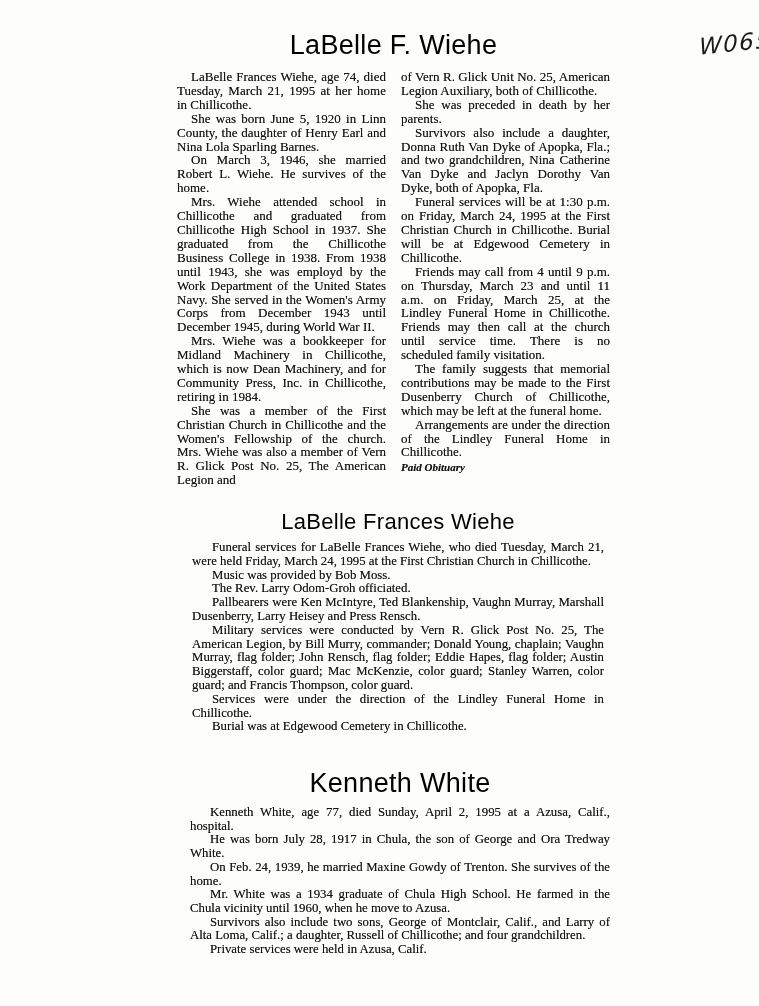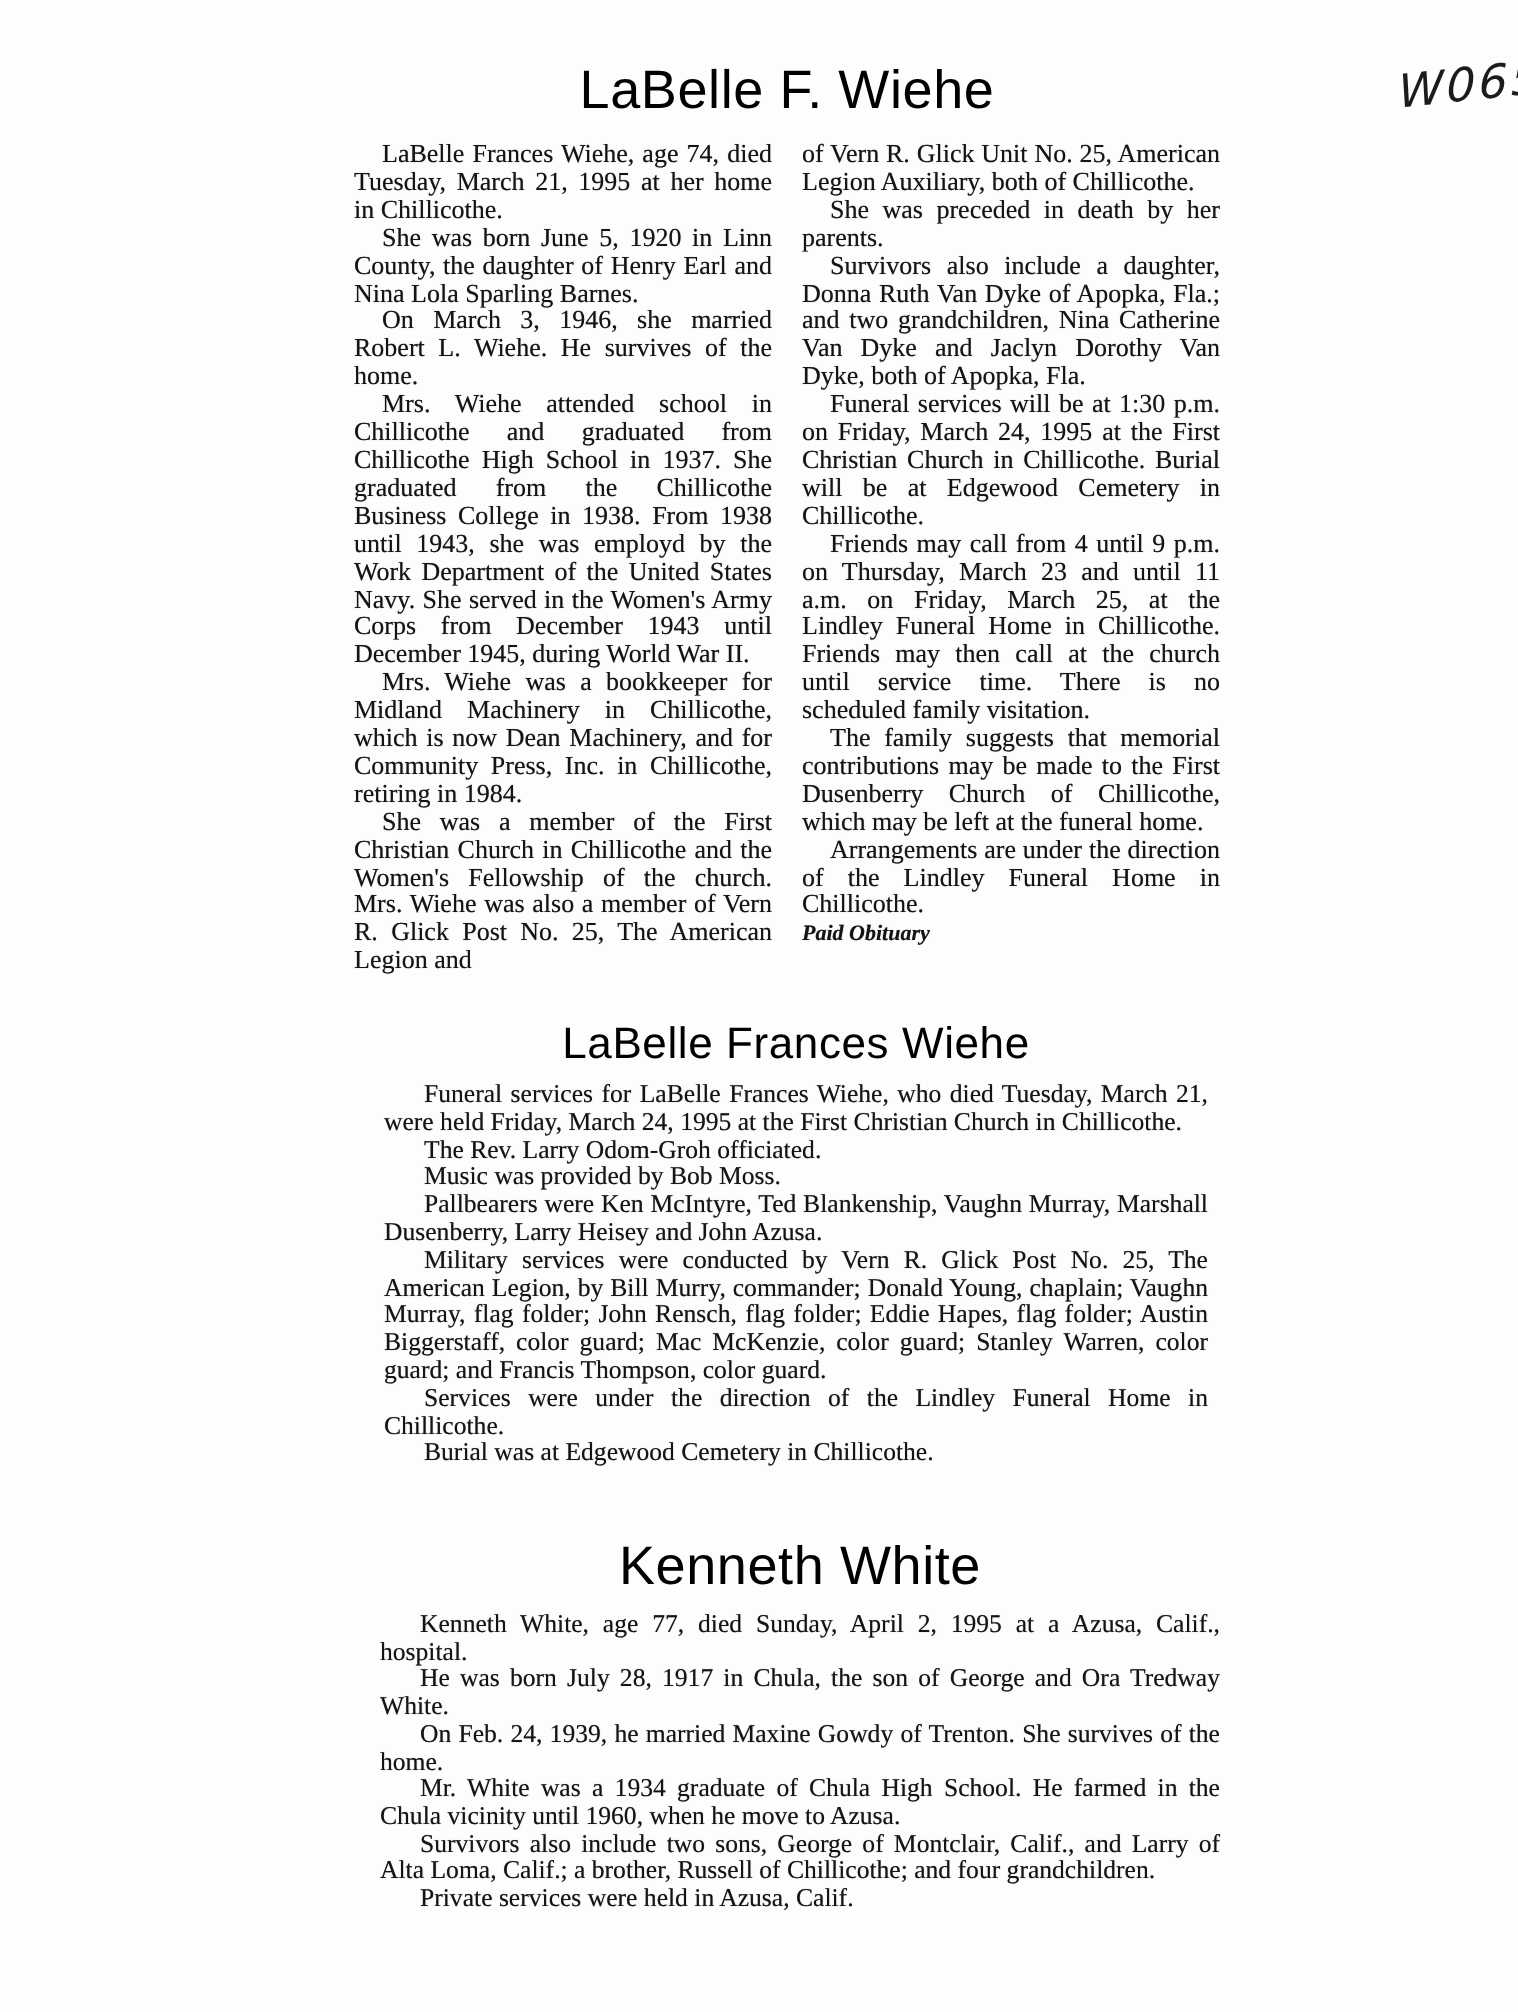--- a/index.html
+++ b/index.html
@@ -92,31 +92,31 @@
         <p>The family suggests that memorial contributions may be made to the First Dusenberry Church of Chillicothe, which may be left at the funeral home.</p>
         <p>Arrangements are under the direction of the Lindley Funeral Home in Chillicothe.</p>
         <div class="credit">Paid Obituary</div>
       </div>
     </div>
   </section>
 
   <section class="obit2 obit-text">
     <h2 class="headline">LaBelle Frances Wiehe</h2>
     <p>Funeral services for LaBelle Frances Wiehe, who died Tuesday, March 21, were held Friday, March 24, 1995 at the First Christian Church in Chillicothe.</p>
+    <p>Music was provided by Bob Moss.</p>
     <p>The Rev. Larry Odom-Groh officiated.</p>
-    <p>Music was provided by Bob Moss.</p>
-    <p>Pallbearers were Ken McIntyre, Ted Blankenship, Vaughn Murray, Marshall Dusenberry, Larry Heisey and John Azusa.</p>
+    <p>Pallbearers were Ken McIntyre, Ted Blankenship, Vaughn Murray, Marshall Dusenberry, Larry Heisey and Press Rensch.</p>
     <p>Military services were conducted by Vern R. Glick Post No. 25, The American Legion, by Bill Murry, commander; Donald Young, chaplain; Vaughn Murray, flag folder; John Rensch, flag folder; Eddie Hapes, flag folder; Austin Biggerstaff, color guard; Mac McKenzie, color guard; Stanley Warren, color guard; and Francis Thompson, color guard.</p>
     <p>Services were under the direction of the Lindley Funeral Home in Chillicothe.</p>
     <p>Burial was at Edgewood Cemetery in Chillicothe.</p>
   </section>
 
   <section class="obit3 obit-text">
     <h2 class="headline">Kenneth White</h2>
     <p>Kenneth White, age 77, died Sunday, April 2, 1995 at a Azusa, Calif., hospital.</p>
     <p>He was born July 28, 1917 in Chula, the son of George and Ora Tredway White.</p>
     <p>On Feb. 24, 1939, he married Maxine Gowdy of Trenton. She survives of the home.</p>
     <p>Mr. White was a 1934 graduate of Chula High School. He farmed in the Chula vicinity until 1960, when he move to Azusa.</p>
-    <p>Survivors also include two sons, George of Montclair, Calif., and Larry of Alta Loma, Calif.; a brother, Russell of Chillicothe; and four grandchildren.</p>
+    <p>Survivors also include two sons, George of Montclair, Calif., and Larry of Alta Loma, Calif.; a daughter, Russell of Chillicothe; and four grandchildren.</p>
     <p>Private services were held in Azusa, Calif.</p>
   </section>
 
 </div>
 
 </body></html>

